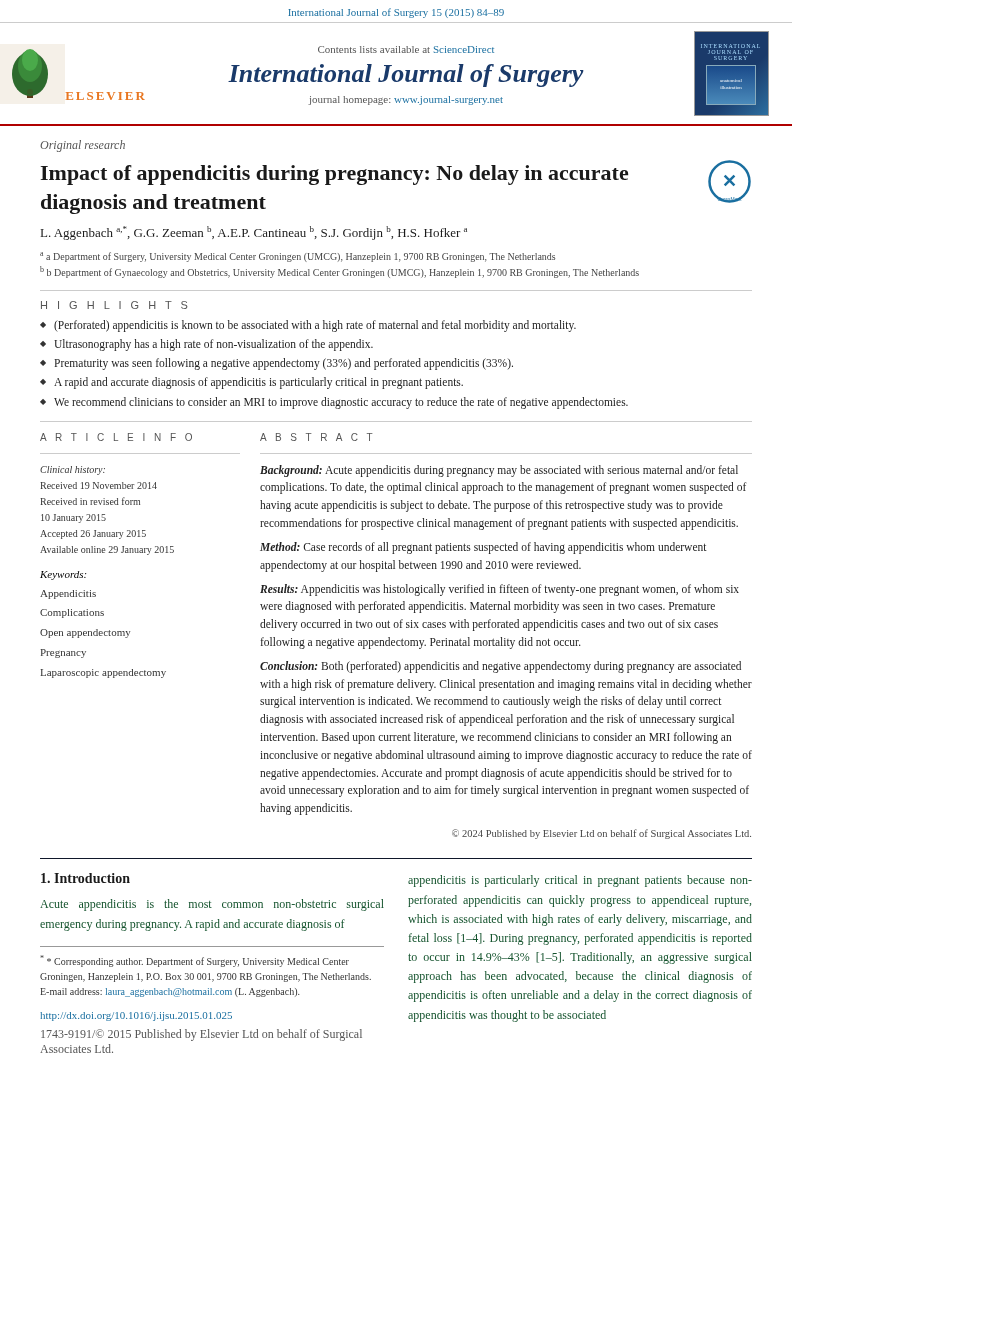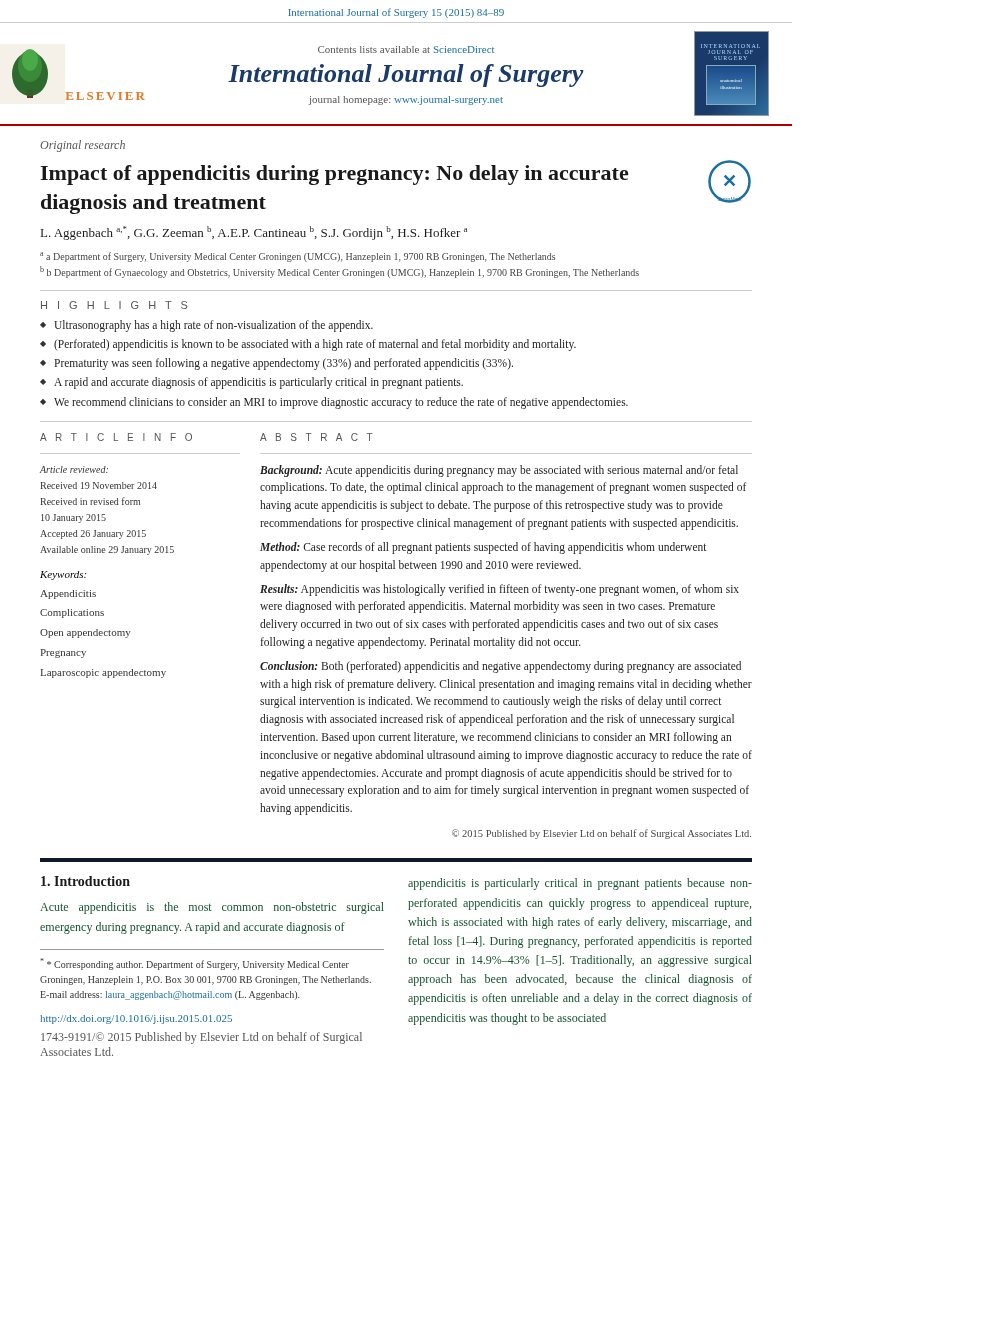--- a/index.html
+++ b/index.html
@@ -232,21 +232,21 @@
     }
     .copyright-line {
       font-size: 10.5px;
       color: #444;
       text-align: right;
       margin-top: 8px;
     }
     
     .intro-section {
       margin-top: 16px;
-      border-top: 4px solid #0f172a;
+      border-top: 1px solid #0f172a;
       padding-top: 12px;
     }
     .intro-two-col {
       display: flex;
       gap: 24px;
     }
     .intro-col {
       flex: 1;
     }
     .section-number-title {
@@ -355,35 +355,35 @@
     </div>
 
     <div class="affiliations">
       <div><sup>a</sup> <span>a Department of Surgery, University Medical Center Groningen (UMCG), Hanzeplein 1, 9700 RB Groningen, The Netherlands</span></div>
       <div><sup>b</sup> <span>b Department of Gynaecology and Obstetrics, University Medical Center Groningen (UMCG), Hanzeplein 1, 9700 RB Groningen, The Netherlands</span></div>
     </div>
 
     <div class="highlights-section">
       <div class="highlights-title">H I G H L I G H T S</div>
       <ul class="highlights-list">
+        <li>(Perforated) appendicitis is known to be associated with a high rate of maternal and fetal morbidity and mortality.</li>
         <li>Ultrasonography has a high rate of non-visualization of the appendix.</li>
-        <li>(Perforated) appendicitis is known to be associated with a high rate of maternal and fetal morbidity and mortality.</li>
         <li>Prematurity was seen following a negative appendectomy (33%) and perforated appendicitis (33%).</li>
         <li>A rapid and accurate diagnosis of appendicitis is particularly critical in pregnant patients.</li>
         <li>We recommend clinicians to consider an MRI to improve diagnostic accuracy to reduce the rate of negative appendectomies.</li>
       </ul>
     </div>
 
     <div class="two-col">
 
       <div class="left-col">
         <div class="section-label">A R T I C L E   I N F O</div>
 
         <div class="article-history">
-          <div class="label">Article reviewed:</div>
+          <div class="label">Clinical history:</div>
           <div>Received 19 November 2014</div>
           <div>Received in revised form</div>
           <div>10 January 2015</div>
           <div>Accepted 26 January 2015</div>
           <div>Available online 29 January 2015</div>
         </div>
 
         <div class="keywords-section">
           <div class="keywords-title">Keywords:</div>
           <div class="keywords-list">
@@ -409,21 +409,21 @@
             <span>Case records of all pregnant patients suspected of having appendicitis whom underwent appendectomy at our hospital between 1990 and 2010 were reviewed.</span>
           </p>
           <p>
             <span class="abstract-label">Results:</span>
             <span>Appendicitis was histologically verified in fifteen of twenty-one pregnant women, of whom six were diagnosed with perforated appendicitis. Maternal morbidity was seen in two cases. Premature delivery occurred in two out of six cases with perforated appendicitis cases and two out of six cases following a negative appendectomy. Perinatal mortality did not occur.</span>
           </p>
           <p>
             <span class="abstract-label">Conclusion:</span>
             <span>Both (perforated) appendicitis and negative appendectomy during pregnancy are associated with a high risk of premature delivery. Clinical presentation and imaging remains vital in deciding whether surgical intervention is indicated. We recommend to cautiously weigh the risks of delay until correct diagnosis with associated increased risk of appendiceal perforation and the risk of unnecessary surgical intervention. Based upon current literature, we recommend clinicians to consider an MRI following an inconclusive or negative abdominal ultrasound aiming to improve diagnostic accuracy to reduce the rate of negative appendectomies. Accurate and prompt diagnosis of acute appendicitis should be strived for to avoid unnecessary exploration and to aim for timely surgical intervention in pregnant women suspected of having appendicitis.</span>
           </p>
-          <div class="copyright-line">© 2015 Published by Elsevier Ltd on behalf of Surgical Associates Ltd.</div>
+          <div class="copyright-line">© 2024 Published by Elsevier Ltd on behalf of Surgical Associates Ltd.</div>
         </div>
       </div>
     </div>
 
     <div class="intro-section">
       <div class="intro-two-col">
 
         <div class="intro-col">
           <div class="section-number-title">
             <span>1.</span> <span>Introduction</span>

